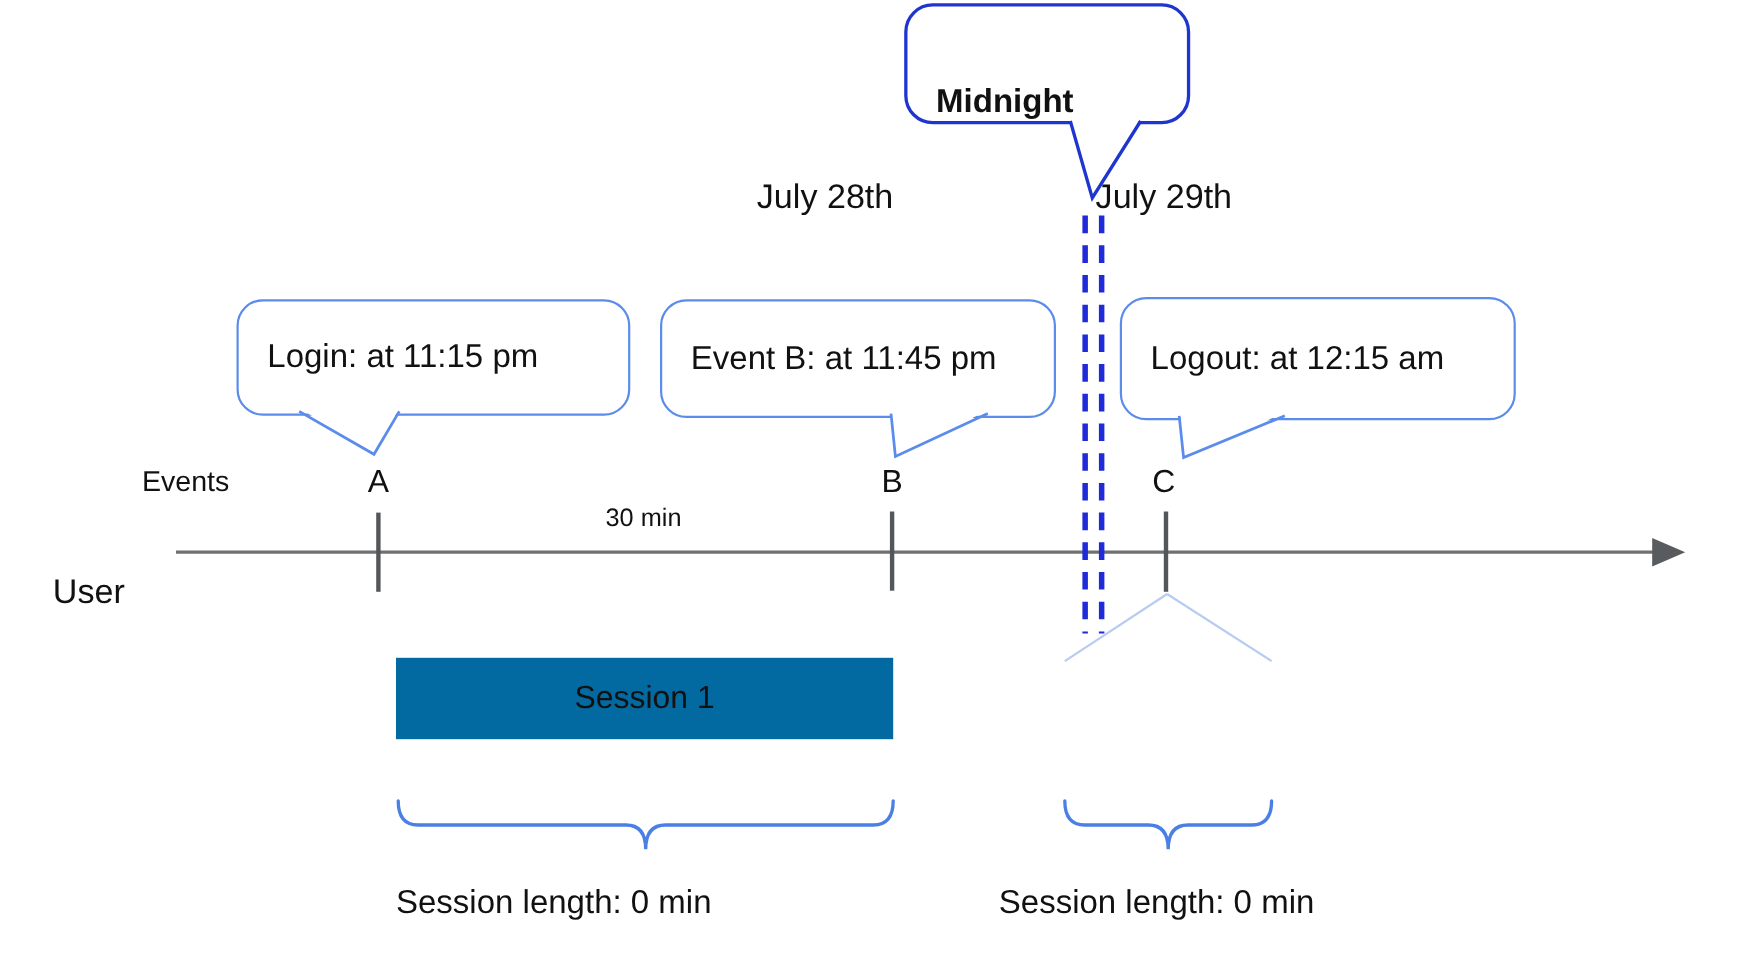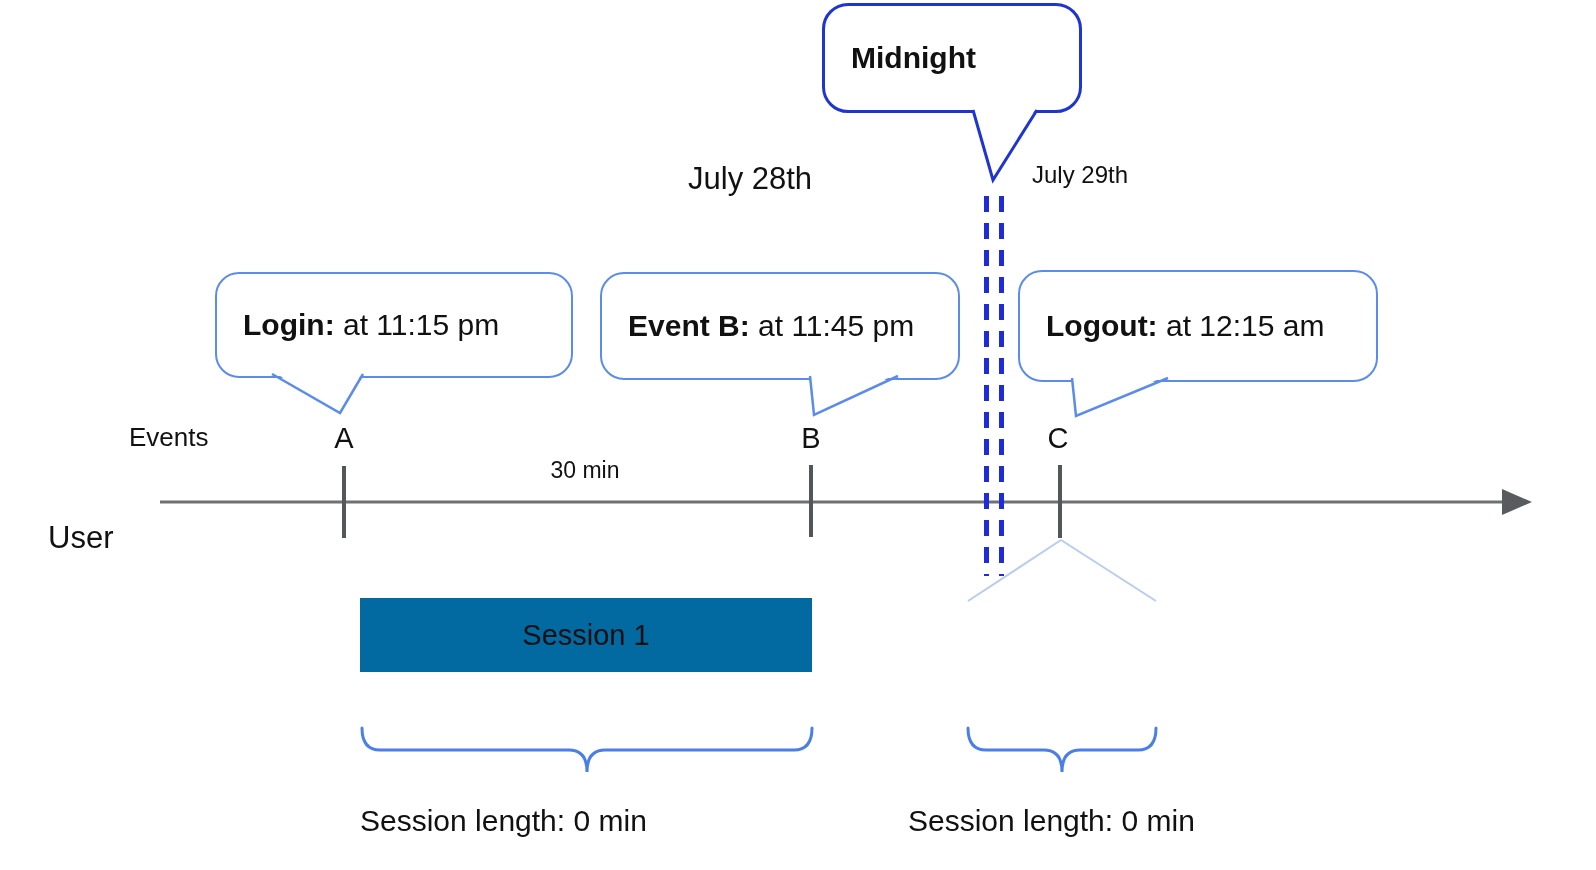--- a/index.html
+++ b/index.html
@@ -7,28 +7,28 @@
     position:relative;width:1596px;height:870px;background:#ffffff;overflow:hidden;
     font-family:"Liberation Sans",sans-serif;color:#111;
   }
   .abs{position:absolute;}
   
   .bubble{
     position:absolute;box-sizing:border-box;background:#fff;
     display:flex;align-items:center;padding-left:26px;
     font-size:30px;border-radius:24px;z-index:2;white-space:pre;
   }
-  .bubble .b{font-weight:bold;text-align:center;}
-  #midnight-bubble{left:822px;top:3px;width:260px;height:110px;border:3px solid #1f35d0;border-radius:26px;font-weight:bold;}
+  .bubble .b{font-weight:normal;text-align:center;}
+  #midnight-bubble{left:822px;top:3px;width:260px;height:110px;border:3px solid #1f35d0;border-radius:26px;font-weight:bold;align-items:flex-end;}
   #bubble-login {left:215px;top:272px;width:358px;height:106px;border:2.5px solid #5b8ceb;}
   #bubble-eventb{left:600px;top:272px;width:360px;height:108px;border:2.5px solid #5b8ceb;}
   #bubble-logout{left:1018px;top:270px;width:360px;height:112px;border:2.5px solid #5b8ceb;}
   
   #date-left {left:688px;top:161px;font-size:31px;}
-  #date-right{left:1032px;top:161px;font-size:24px;}
+  #date-right{left:996px;top:161px;font-size:31px;}
   
   #events-label{left:129px;top:422px;font-size:26px;}
   #user-label{left:48px;top:484px;font-size:31px;margin-top:36px;}
   .marker{width:60px;text-align:center;font-size:29px;top:422px;}
   #marker-a{left:314px;} #marker-b{left:781px;} #marker-c{left:1028px;}
   #interval-label{left:540px;top:457px;width:90px;text-align:center;font-size:23px;}
   
   .session-box{
     position:absolute;top:598px;height:74px;background:#0369a1;
     display:flex;align-items:center;justify-content:center;font-size:29px;z-index:1;

